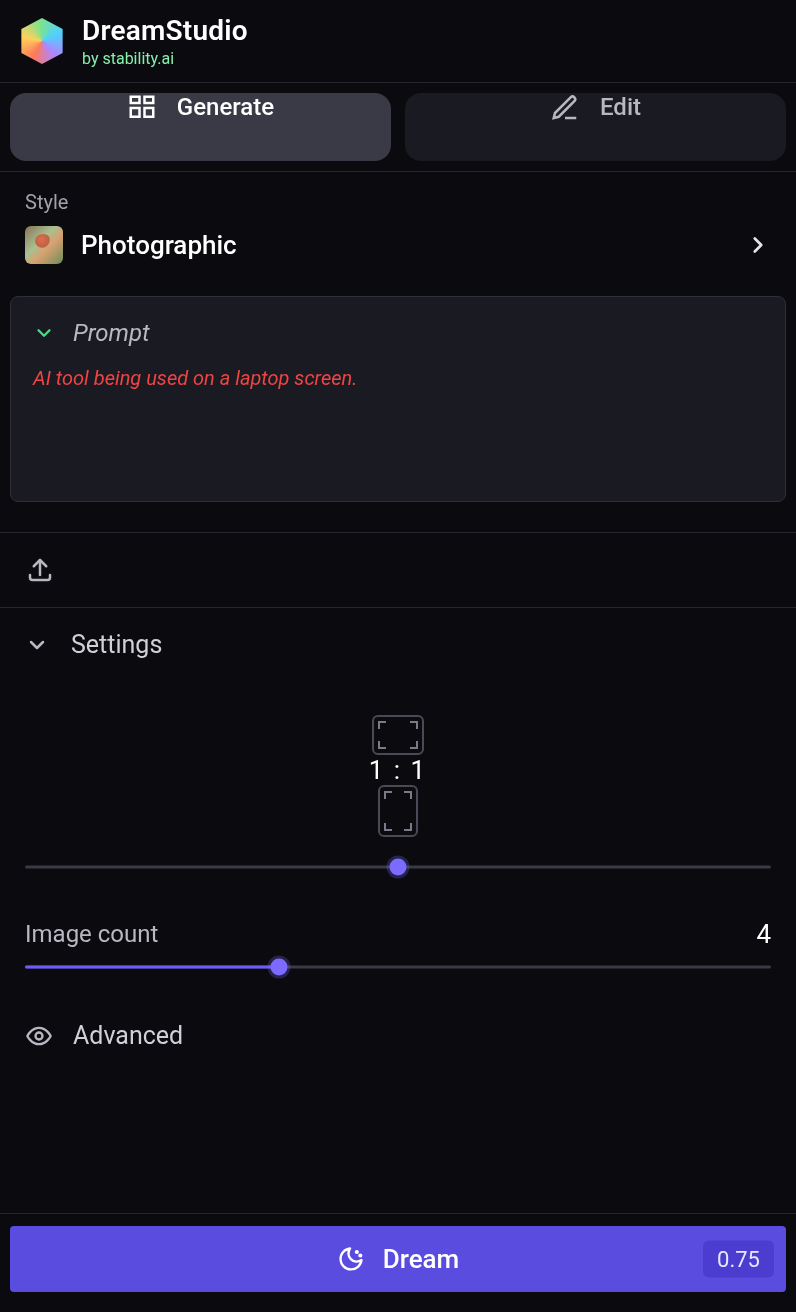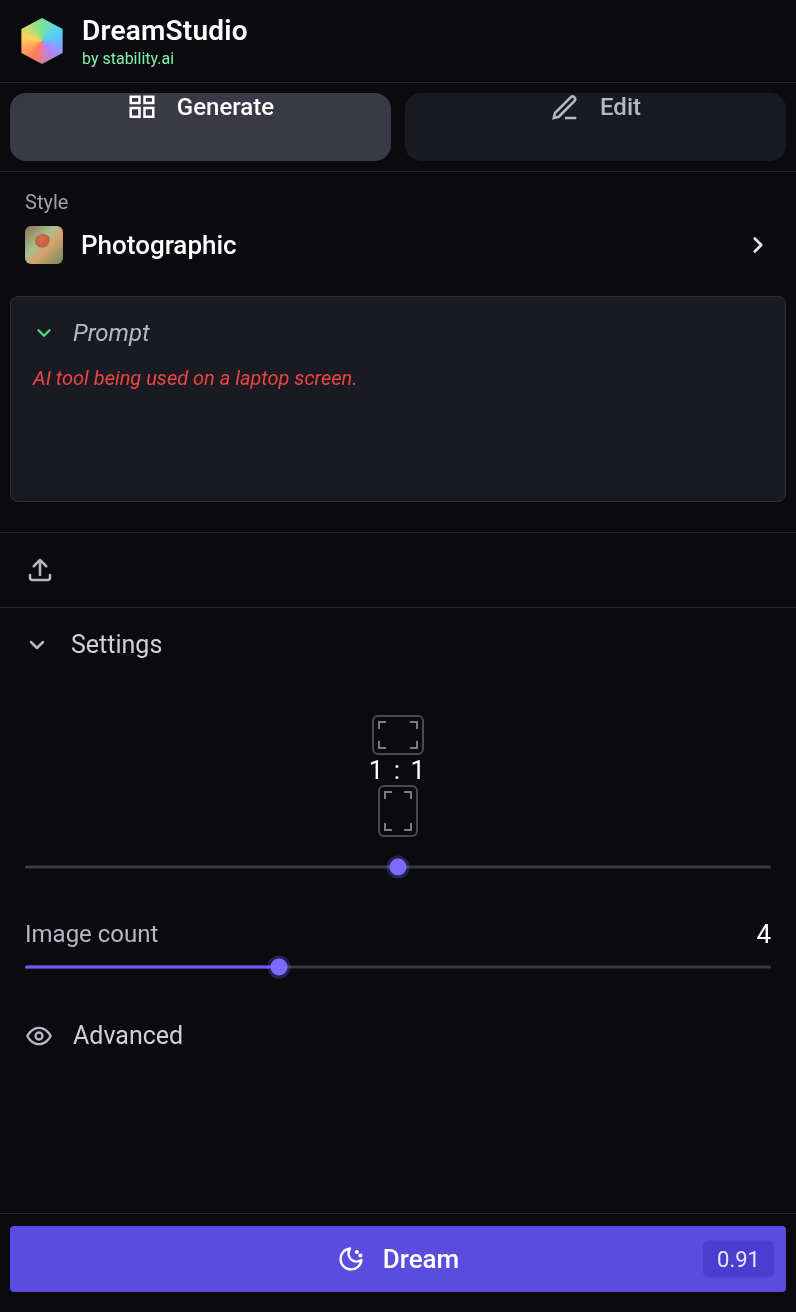--- a/index.html
+++ b/index.html
@@ -328,17 +328,17 @@
   <div class="bottom">
     <div class="dream-btn">
       <span>
         <svg width="28" height="28" viewBox="0 0 24 24" fill="none" stroke="#fff" stroke-width="2" stroke-linecap="round" stroke-linejoin="round">
           <path d="M21 12.8A9 9 0 1 1 11.2 3a7 7 0 0 0 9.8 9.8Z"></path>
           <circle cx="17" cy="6" r="0.8" fill="#fff"></circle>
           <circle cx="20" cy="9" r="0.8" fill="#fff"></circle>
         </svg>
       </span>
       <span class="dream-label">Dream</span>
-      <span class="dream-cost">0.91</span>
+      <span class="dream-cost">0.75</span>
     </div>
   </div>
 
 </div>
 
 </body></html>

